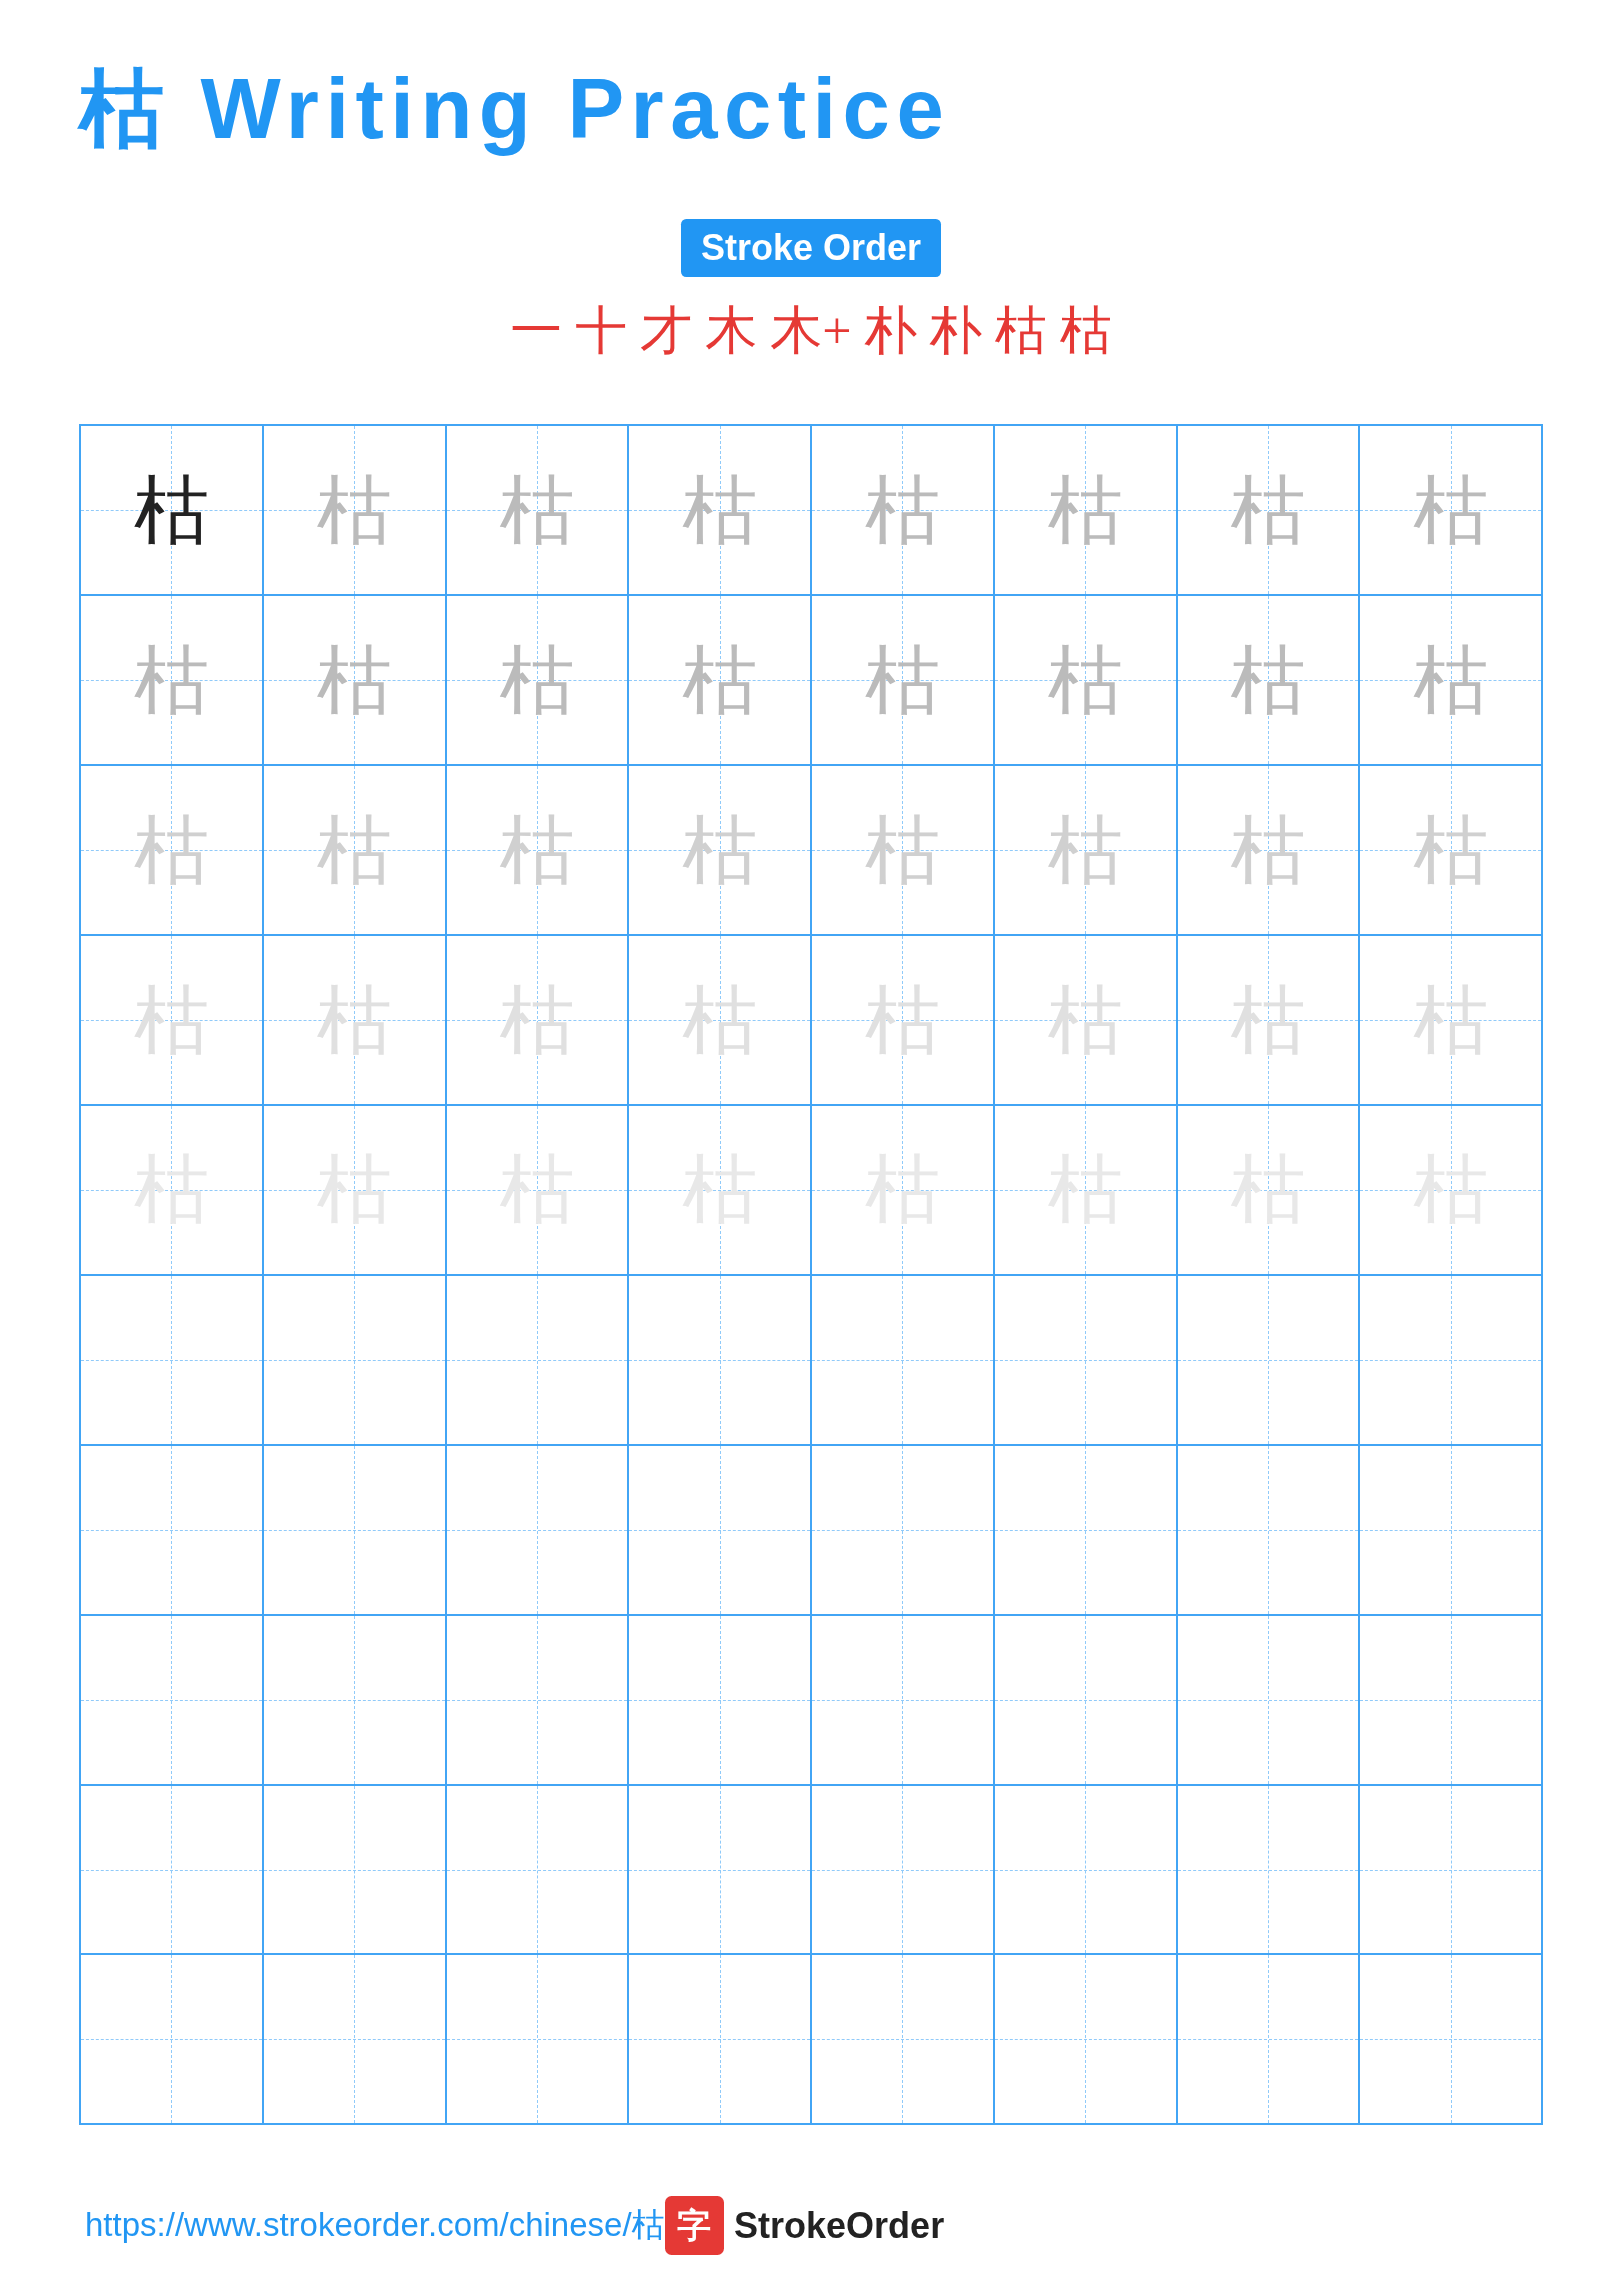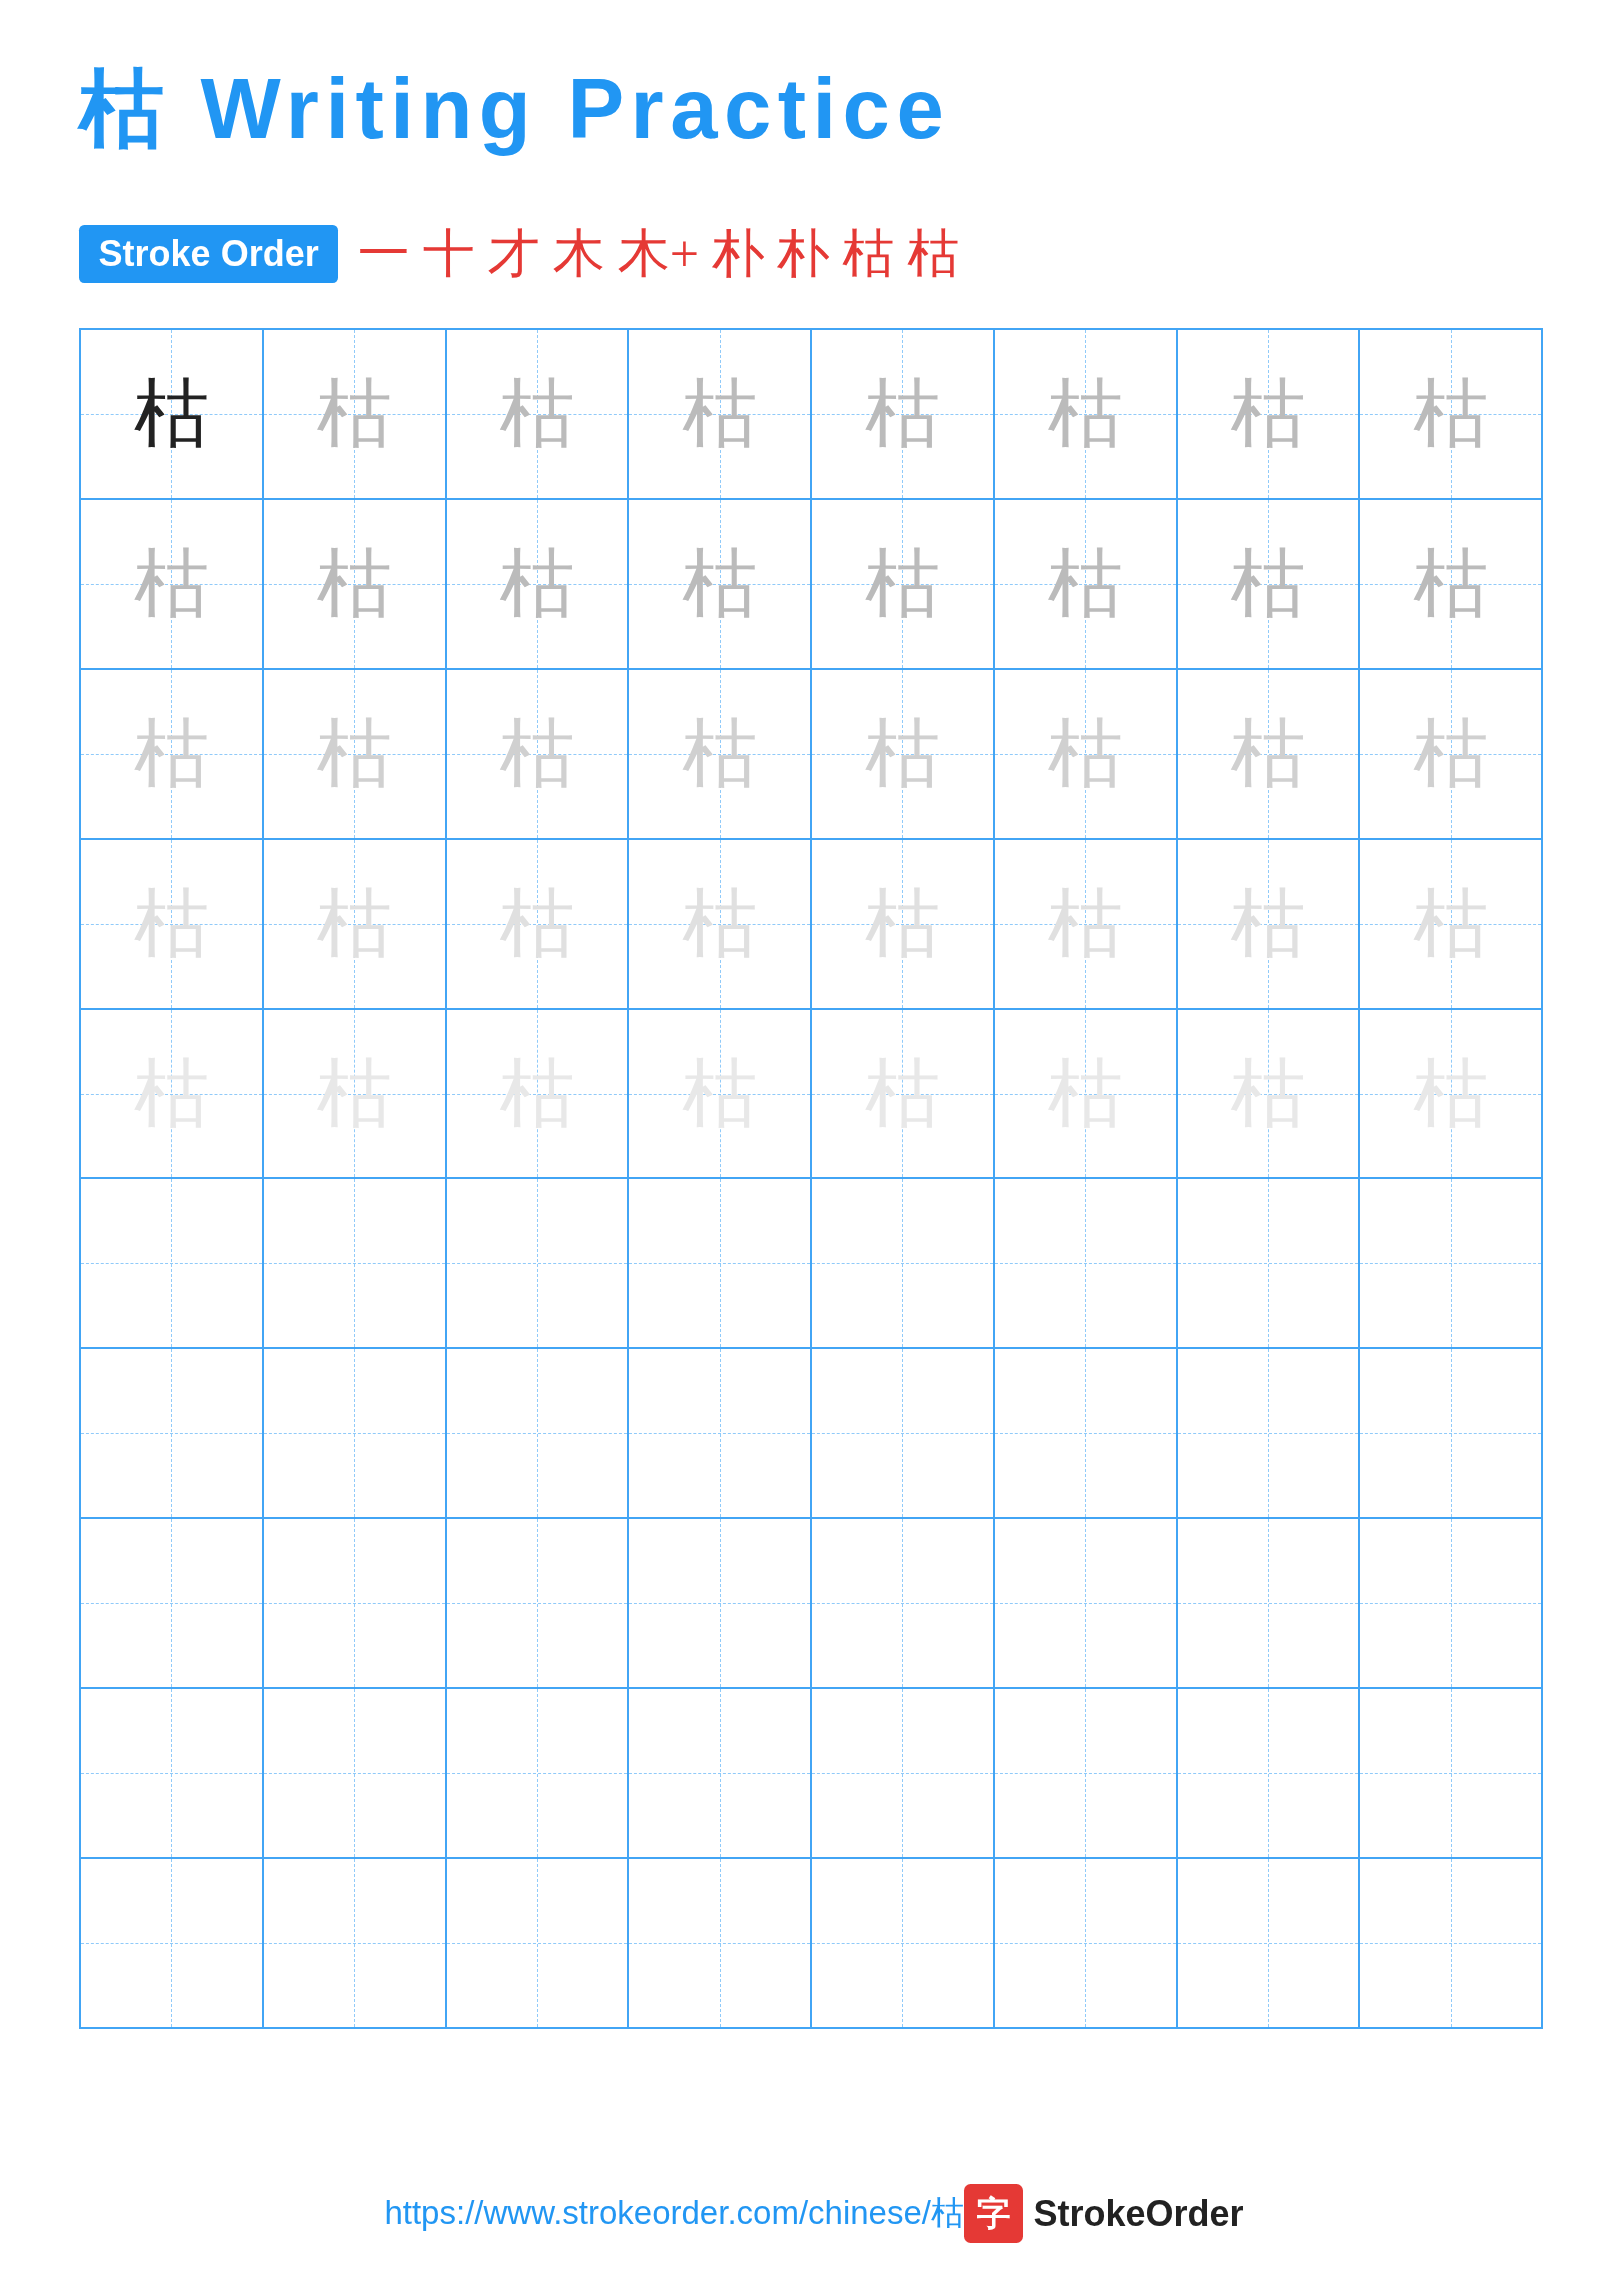--- a/index.html
+++ b/index.html
@@ -26,22 +26,23 @@
       font-weight: bold;
       color: #2196F3;
       margin-bottom: 52px;
       font-family: Arial, sans-serif;
       letter-spacing: 6.5px;
     }
 
     .stroke-order-row {
       display: flex;
       align-items: center;
-      margin-bottom: 39px;
+      margin-bottom: 58px;
       gap: 19.6px;
+      flex-direction: column;
     }
 
     .stroke-order-badge {
       background: #2196F3;
       color: #fff;
       font-size: 36px;
       font-family: Arial, sans-serif;
       font-weight: bold;
       padding: 7.9px 19.6px;
       border-radius: 5.2px;
@@ -124,26 +125,26 @@
       color: #e0e0e0;
     }
 
     .cell-char.ultra-light {
       color: #e8e8e8;
     }
 
     
     .footer {
       position: absolute;
-      bottom: 52px;
+      bottom: 40px;
       left: 79px;
       right: 79px;
       display: flex;
       align-items: center;
-      justify-content: center;
+      justify-content: flex-start;
       margin-left: 6px;
     }
 
     .footer-url {
       color: #2196F3;
       font-size: 33px;
       font-family: Arial, sans-serif;
     }
 
     .footer-logo {

